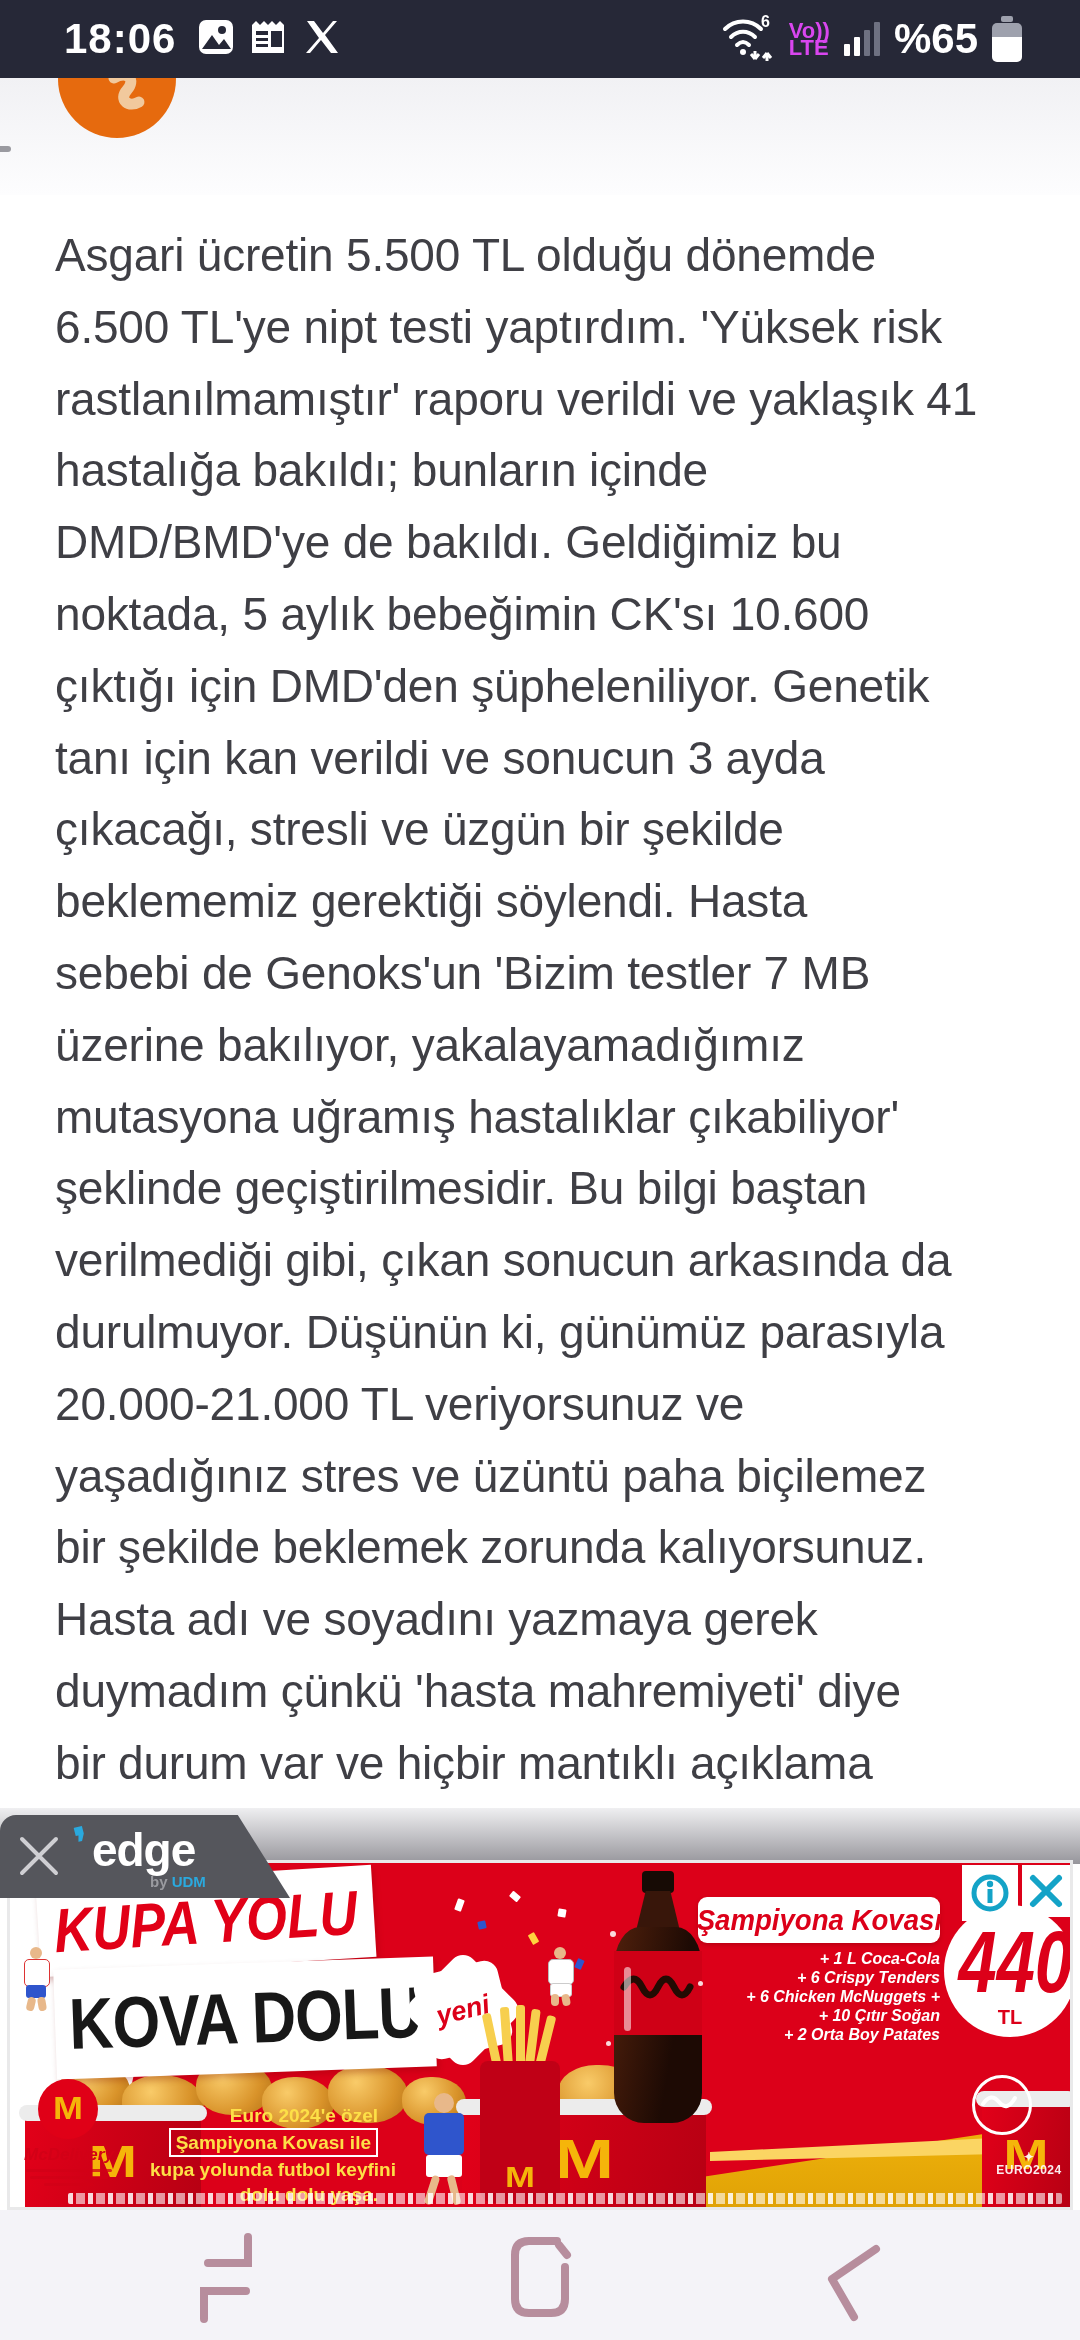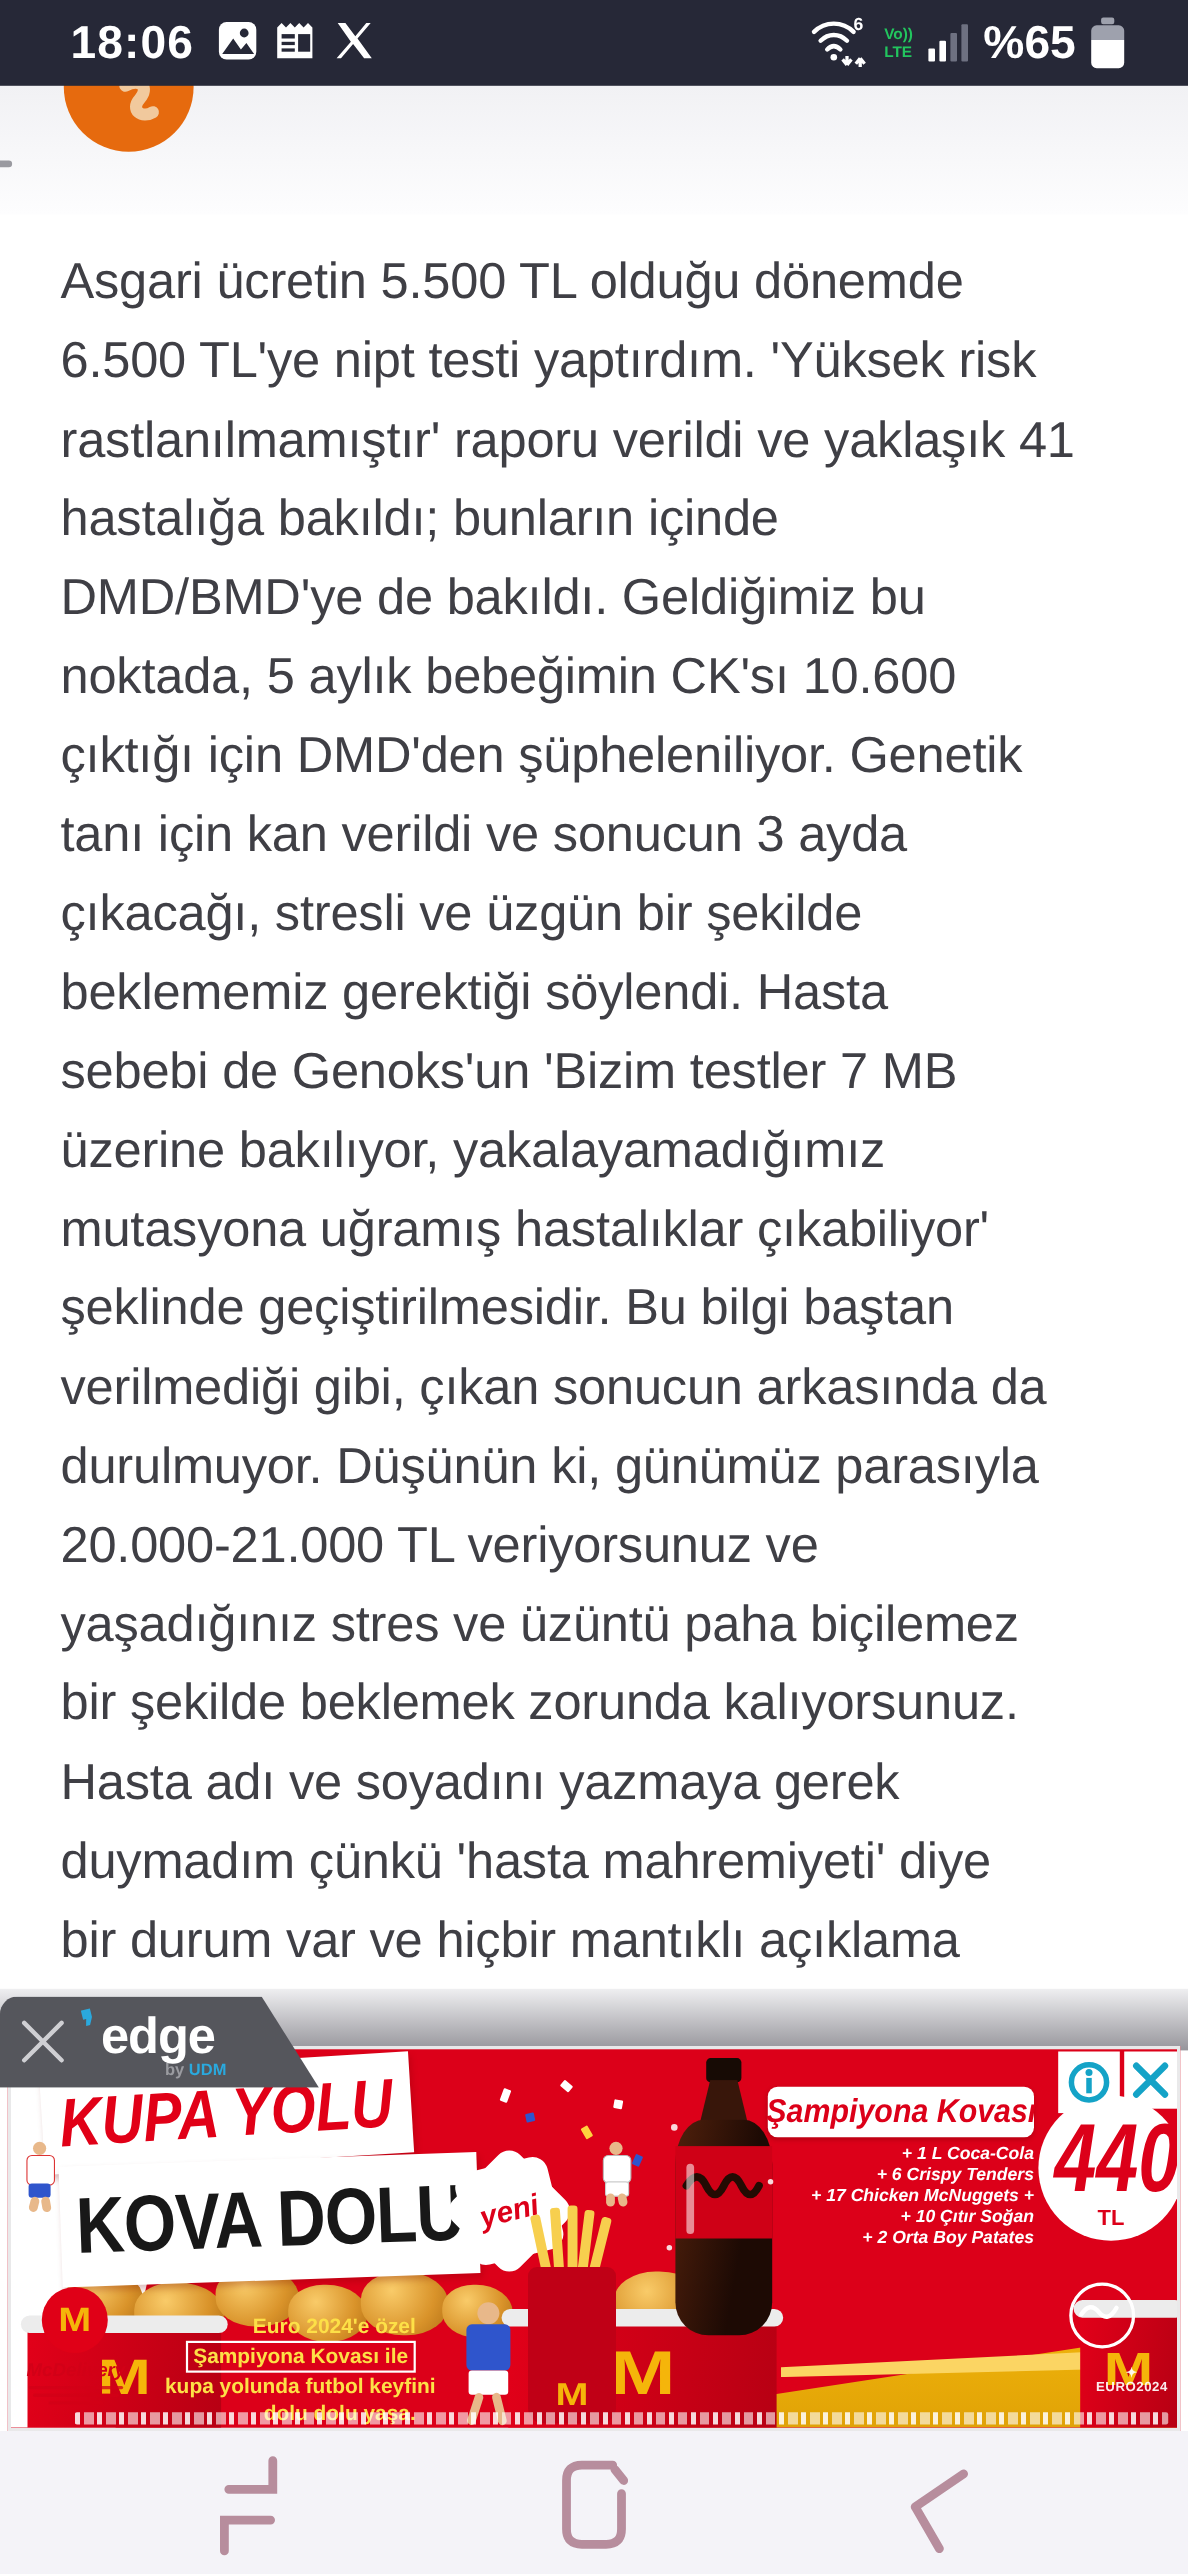--- a/index.html
+++ b/index.html
@@ -12,21 +12,21 @@
   .sb-time{color:#fff;font-size:42px;font-weight:600;margin-left:64px;letter-spacing:1px;}
   .sb-left-icons{display:flex;align-items:center;gap:16px;margin-left:22px;}
   .sb-right{position:absolute;right:58px;top:0;height:78px;display:flex;align-items:center;gap:14px;}
   .sb-pct{color:#fff;font-size:42px;font-weight:600;}
   .battery{position:relative;width:30px;height:46px;}
   .battery .nub{position:absolute;left:9px;top:0;width:12px;height:6px;background:#9ea1ad;border-radius:2px;}
   .battery .cell{position:absolute;left:0;top:7px;width:30px;height:39px;border-radius:5px;
                  background:linear-gradient(to top,#ffffff 65%,#9ea1ad 65%);}
   .sigbars{display:flex;align-items:flex-end;gap:4px;height:34px;}
   .sigbars i{display:block;width:6px;border-radius:1px;}
-  .volte{color:#22c55e;font-size:14px;font-weight:700;line-height:17px;text-align:left;}
+  .volte{color:#d946ef;font-size:22px;font-weight:700;line-height:17px;text-align:left;}
 
   
   .post-header{position:absolute;left:0;top:78px;width:1080px;height:117px;
                background:linear-gradient(#f1f1f4,#fdfdfe);z-index:1;}
   .avatar{position:absolute;left:58px;top:20px;width:118px;height:118px;border-radius:50%;
           background:#e66a0e;z-index:2;}
   .meta-row{position:absolute;left:205px;top:88px;display:flex;align-items:center;gap:18px;}
   .meta-date{color:#8a8a93;font-size:46px;}
   .meta-views{display:flex;align-items:center;gap:12px;margin-left:22px;}
   .meta-count{color:#73737d;font-size:46px;}
@@ -354,21 +354,21 @@
       <span class="sparkle" style="left:92px;top:110px;width:5px;height:5px;"></span>
       <span class="sparkle" style="left:0px;top:170px;width:5px;height:5px;"></span>
     </div>
 
     <div class="product-box">
       <span>Şampiyona Kovası</span>
     </div>
     <div class="items-list">
         <div>+ 1 L Coca-Cola</div>
         <div>+ 6 Crispy Tenders</div>
-        <div>+ 17 Chicken McNuggets +</div>
+        <div>+ 6 Chicken McNuggets +</div>
         <div>+ 10 Çıtır Soğan</div>
         <div>+ 2 Orta Boy Patates</div>
       </div>
     <div class="price-badge">
       <div class="num">440</div>
       <div class="cur">TL</div>
     </div>
     <div class="icon-box" style="left:952px;top:2px;width:56px;height:56px;">
       <svg width="40" height="40" viewBox="0 0 40 40">
         <circle cx="20" cy="20" r="16" stroke="#14a3c7" stroke-width="5" fill="none"></circle>

